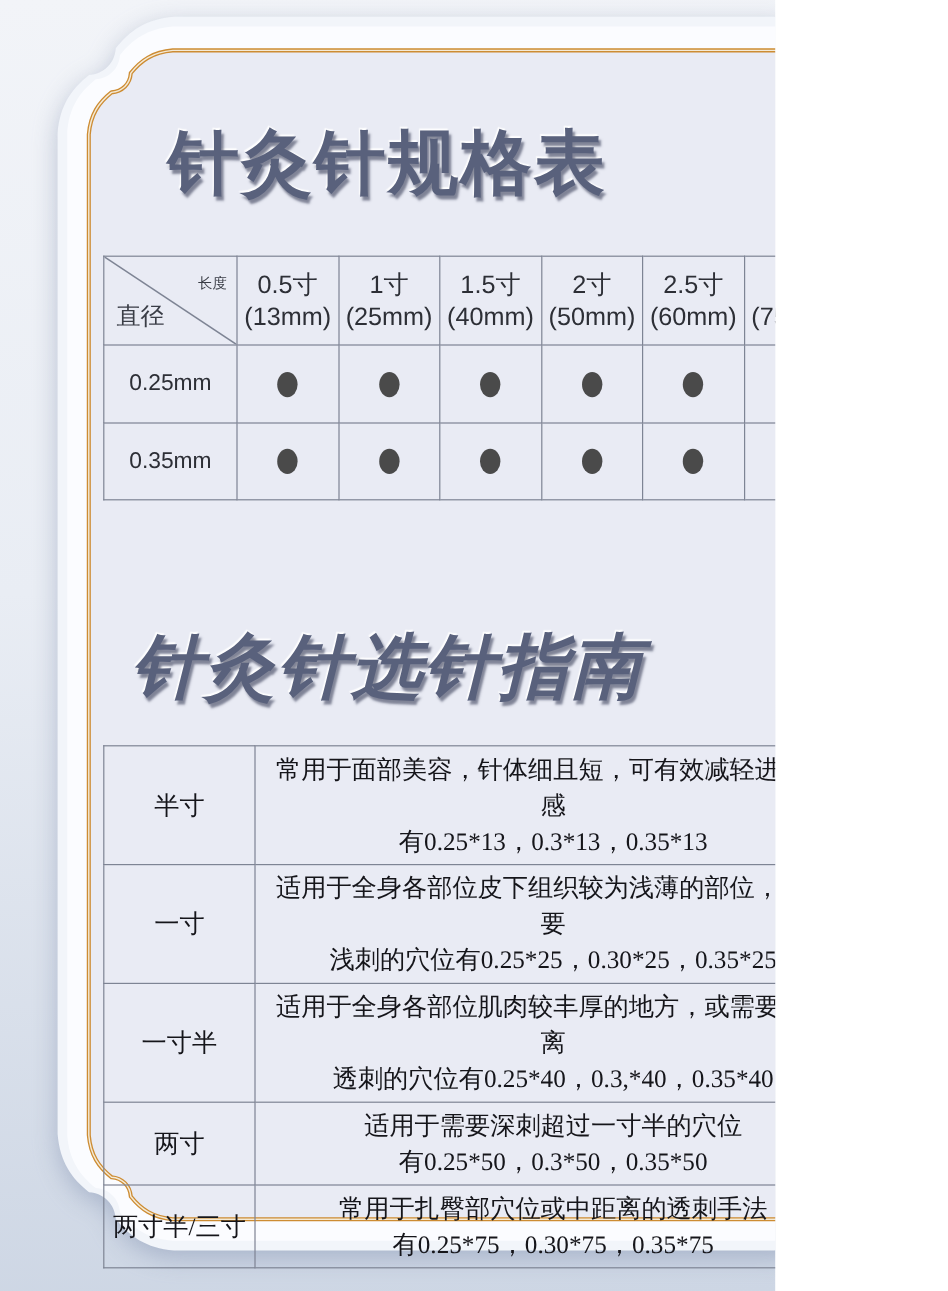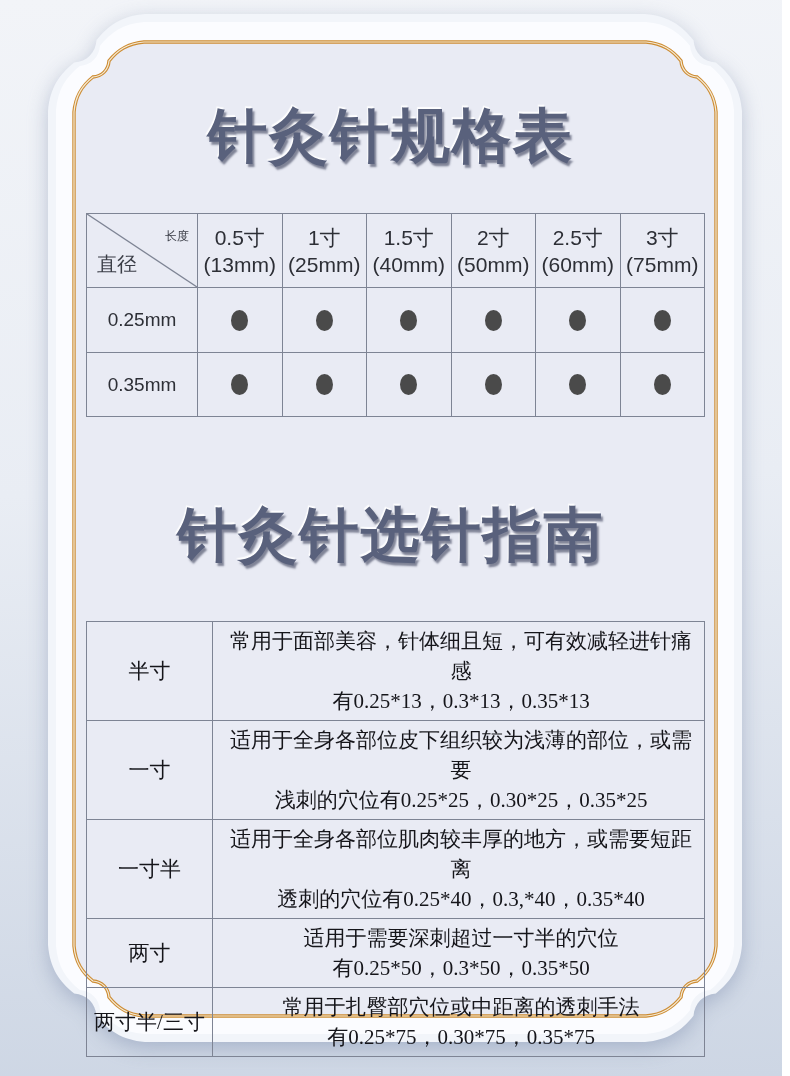--- a/index.html
+++ b/index.html
@@ -1,38 +1,38 @@
 <!DOCTYPE html>
 <html><head>
 <meta charset="utf-8">
 <style>
   html,body{margin:0;padding:0;}
   #stage{
     position:relative;
-    width:782px;height:1076px;
+    width:646px;height:1076px;
     overflow:hidden;
     background:linear-gradient(178deg,#f2f4f8 0%,#e9edf4 45%,#cdd6e4 100%);
     font-family:"Liberation Sans","DejaVu Sans",sans-serif;
   }
   #frame{
     position:absolute;left:0;top:0;
     filter:drop-shadow(0 6px 10px rgba(120,136,168,.45));
   }
   .title{
     position:absolute;left:0;right:0;margin:0;
     text-align:center;
     font-family:"Liberation Serif","DejaVu Serif",serif;
     font-weight:700;
     font-size:59px;
     letter-spacing:2px;
     color:#59617c;
     text-shadow:2px 3px 2px rgba(40,46,72,.55), -1px -2px 1px rgba(255,255,255,.95);
   }
   #title-spec{top:97px;}
-  #title-guide{top:496px;}
+  #title-guide{top:517px;font-style:italic;}
 
   table{border-collapse:collapse;table-layout:fixed;position:absolute;}
   td{border:1px solid #7e8494;padding:0;}
 
   
   #spec{left:86px;top:213px;width:619px;}
   #spec td{text-align:center;vertical-align:middle;color:#2d2f36;}
   #spec .hrow td{font-size:21px;line-height:27px;}
   #spec .corner{position:relative;}
   #spec .diag{position:absolute;left:0;top:0;width:100%;height:100%;}

